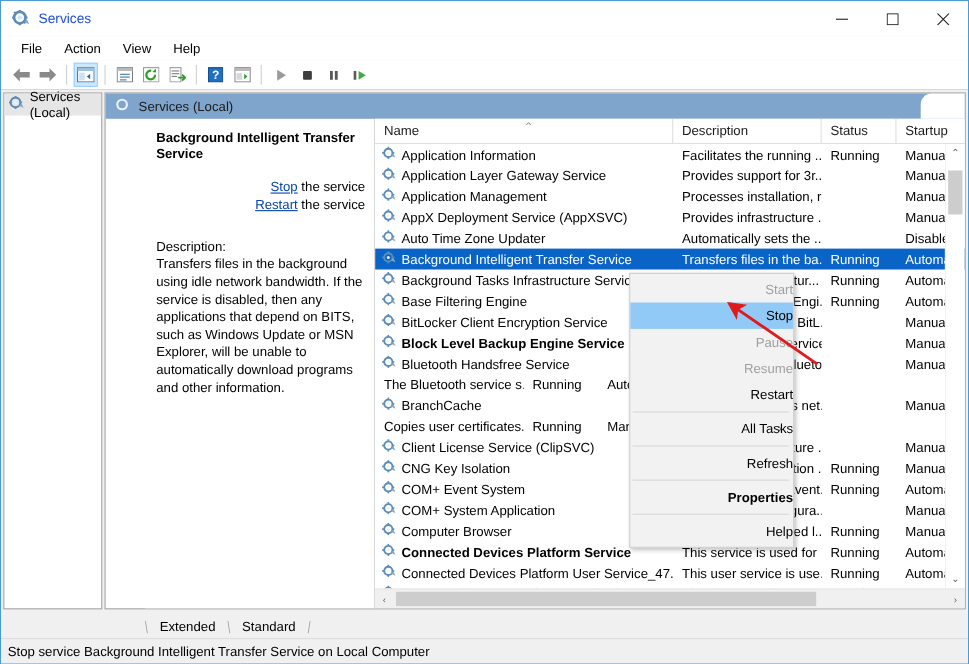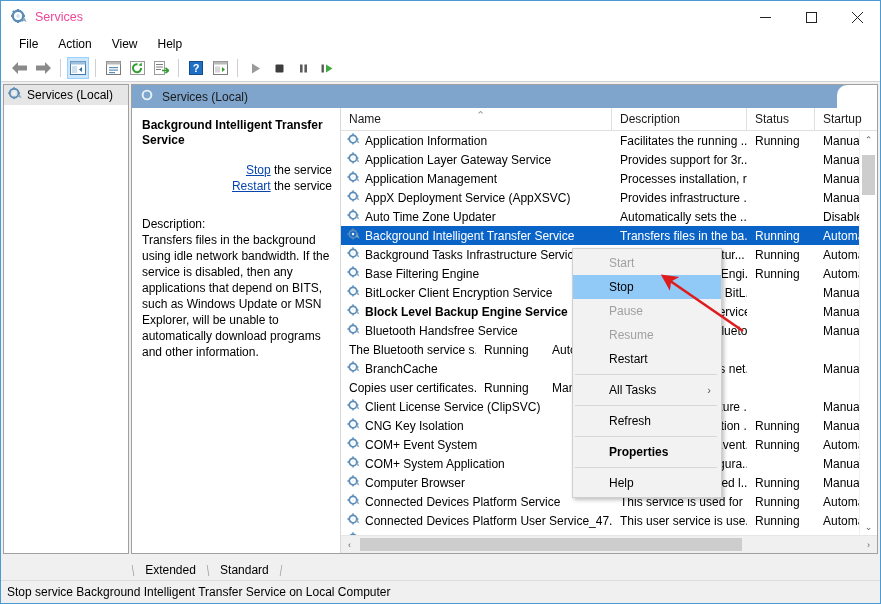--- a/index.html
+++ b/index.html
@@ -13,21 +13,21 @@
     border:1px solid #4a9ad4;background:#f0f0f0;
   }
   
   .titlebar{
     height:32px;background:#ffffff;display:flex;align-items:center;
     position:relative;
   }
   .title-icon{
     width:16px;height:16px;margin-left:10px;margin-right:8px;position:relative;
   }
-  .title-text{font-size:12.5px;color:#ec4899;}
+  .title-text{font-size:12.5px;color:#1d4ed8;}
   .winbtns{position:absolute;right:0;top:0;height:32px;display:flex;}
   .winbtn{
     width:46px;height:32px;display:flex;align-items:center;justify-content:center;
     font-size:12px;color:#000;
   }
   
   .menubar{
     height:22px;background:#fff;display:flex;align-items:center;padding-left:8px;
   }
   .menuitem{
@@ -61,21 +61,21 @@
   .pane-header{
     height:23px;background:#7fa5cc;display:flex;align-items:center;
     padding-left:8px;position:relative;flex:none;
   }
   .pane-header .ph-icon{margin-right:8px;}
   .pane-header .ph-text{font-size:12px;color:#1a1a1a;}
   .pane-header .ph-tab{
     position:absolute;right:0;top:0;width:40px;height:23px;
     background:#fff;border-radius:10px 0 0 0;
   }
-  .pane-content{flex:1;display:flex;min-height:0;}
+  .pane-content{flex:1;display:flex;min-height:0;margin-left:36px;}
   
   .descol{
     width:209px;flex:none;background:#fff;border-right:1px solid #d8d8d8;
     padding:10px 8px 0 10px;box-sizing:border-box;overflow:hidden;
   }
   .desc-title{font-weight:bold;font-size:12px;line-height:15px;margin-bottom:14px;}
   .desc-link{color:#0645ad;text-decoration:underline;cursor:pointer;}
   .desc-actions{font-size:12px;line-height:16px;margin-bottom:22px;text-align:right;}
   .desc-label{font-size:12px;line-height:16px;}
   .desc-body{font-size:12px;line-height:16px;}
@@ -134,21 +134,21 @@
     padding-left:6px;font-size:12px;
   }
   
   .ctxmenu{
     position:absolute;left:571px;top:247px;width:148px;background:#f2f2f2;
     border:1px solid #cfcfcf;box-shadow:2px 2px 4px rgba(0,0,0,0.25);
     padding:2px 0;z-index:40;
   }
   .ctxitem{
     height:24px;display:flex;align-items:center;padding-left:36px;
-    font-size:12px;color:#000;position:relative;
+    font-size:12px;color:#000;position:relative;justify-content:flex-end;
   }
   .ctxitem.disabled{color:#a0a0a0;}
   .ctxitem.hl{background:#91c9f7;}
   .ctxitem.bold{font-weight:bold;}
   .ctxitem .submark{position:absolute;right:10px;color:#555;font-size:11px;}
   .ctxsep{height:1px;background:#d7d7d7;margin:3px 4px 3px 2px;}
   
   .annot{position:absolute;left:0;top:0;width:881px;height:604px;pointer-events:none;z-index:60;}
 </style>
 </head>
@@ -678,21 +678,21 @@
                         </g>
                         <path d="M10.4 10.6 L15.4 12.9 L13.1 8.1z" fill="#8aa8c0"></path>
                       </svg></span>
                     <span>Computer Browser</span>
                   </div>
                   <div class="c-desc" style="width: 135px;">Maintains an updated l...</div>
                   <div class="c-status" style="width: 68px;">Running</div>
                   <div class="c-startup" style="width: 62px;">Manual</div>
                 </div>
                 <div class="row">
-                  <div class="c-name" style="width: 271px;">
+                  <div class="c-name" style="width: 271px; font-weight: bold;">
                     <span class="gi"><svg width="13" height="13" viewBox="0 0 16 16">
                         <circle cx="7.4" cy="7.4" r="4.6" fill="none" stroke="#5b8db8" stroke-width="2.1"></circle>
                         <circle cx="7.4" cy="7.4" r="1.7" fill="#eef5fa"></circle>
                         <g fill="#5b8db8">
                           <rect x="6.5" y="0.4" width="1.8" height="2.1"></rect>
                           <rect x="6.5" y="12" width="1.8" height="2.1"></rect>
                           <rect x="0.4" y="6.5" width="2.1" height="1.8"></rect>
                           <rect x="12" y="6.5" width="2.1" height="1.8"></rect>
                         </g>
                         <path d="M10.4 10.6 L15.4 12.9 L13.1 8.1z" fill="#8aa8c0"></path>

